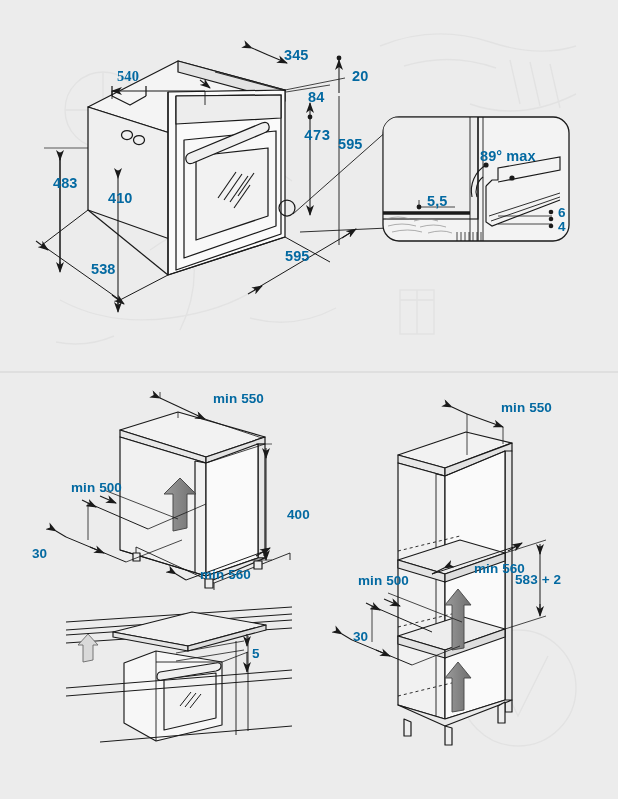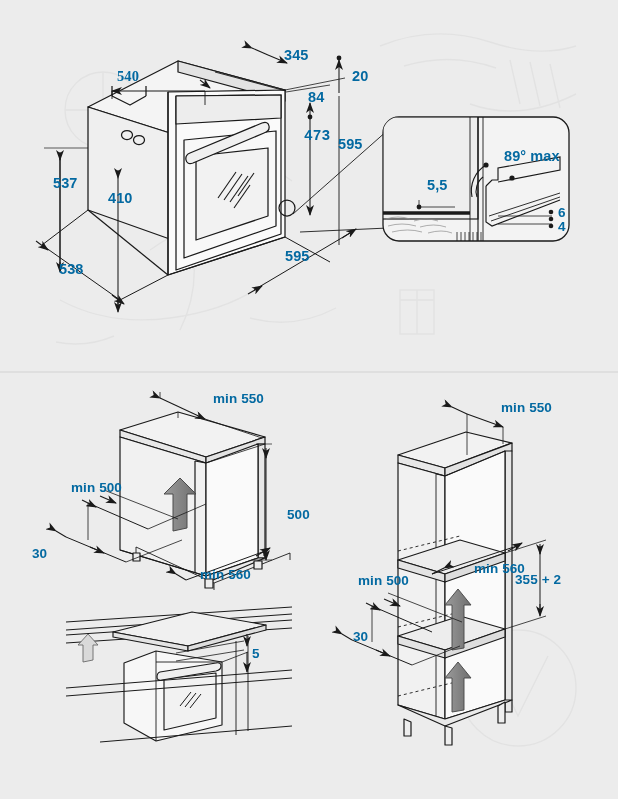--- a/index.html
+++ b/index.html
@@ -376,37 +376,37 @@
     <path d="M412 665 L460 646" stroke-width=".8"></path>
   </g>
 </svg>
 
 <div class="lbl s15" style="left:117px;top:69px;font-family:Liberation Serif, serif;">540</div>
 <div class="lbl s15" style="left:284px;top:48px;">345</div>
 <div class="lbl s15" style="left:352px;top:45px;margin-top:24px;">20</div>
 <div class="lbl s15" style="left:308px;top:90px;">84</div>
 <div class="lbl s15" style="left:304px;top:129px;font-family:Liberation Mono, monospace;">473</div>
 <div class="lbl s15" style="left:338px;top:137px;">595</div>
-<div class="lbl s15" style="left:53px;top:176px;">537</div>
+<div class="lbl s15" style="left:53px;top:176px;">483</div>
 <div class="lbl s15" style="left:108px;top:191px;">410</div>
-<div class="lbl s15" style="left:59px;top:262px;">538</div>
+<div class="lbl s15" style="left:59px;top:262px;padding-left:32px;">538</div>
 <div class="lbl s15" style="left:285px;top:249px;">595</div>
 
-<div class="lbl s15" style="left:504px;top:149px;">89° max</div>
-<div class="lbl s15" style="left:427px;top:178px;">5,5</div>
+<div class="lbl s15" style="left:480px;top:149px;">89° max</div>
+<div class="lbl s15" style="left:427px;top:194px;">5,5</div>
 <div class="lbl s14" style="left:558px;top:206px;">6</div>
 <div class="lbl s14" style="left:558px;top:220px;">4</div>
 
 <div class="lbl s14" style="left:213px;top:392px;">min 550</div>
 <div class="lbl s14" style="left:71px;top:481px;">min 500</div>
 <div class="lbl s14" style="left:32px;top:547px;">30</div>
-<div class="lbl s14" style="left:287px;top:508px;">500</div>
+<div class="lbl s14" style="left:287px;top:508px;">400</div>
 <div class="lbl s14" style="left:200px;top:568px;">min 560</div>
 
 <div class="lbl s14" style="left:252px;top:647px;">5</div>
 
 <div class="lbl s14" style="left:501px;top:401px;">min 550</div>
 <div class="lbl s14" style="left:474px;top:562px;">min 560</div>
-<div class="lbl s14" style="left:515px;top:573px;">355 + 2</div>
+<div class="lbl s14" style="left:515px;top:573px;">583 + 2</div>
 <div class="lbl s14" style="left:358px;top:574px;">min 500</div>
 <div class="lbl s14" style="left:353px;top:630px;">30</div>
 
 </div>
 
 </body></html>

